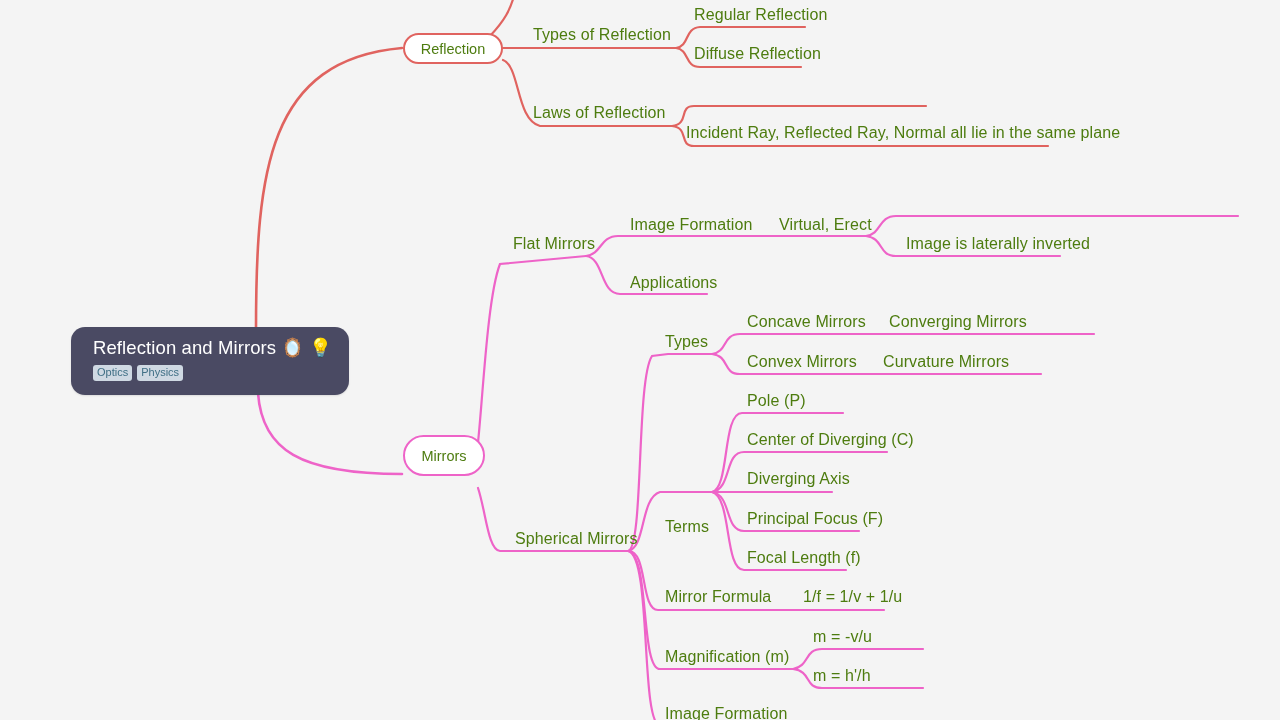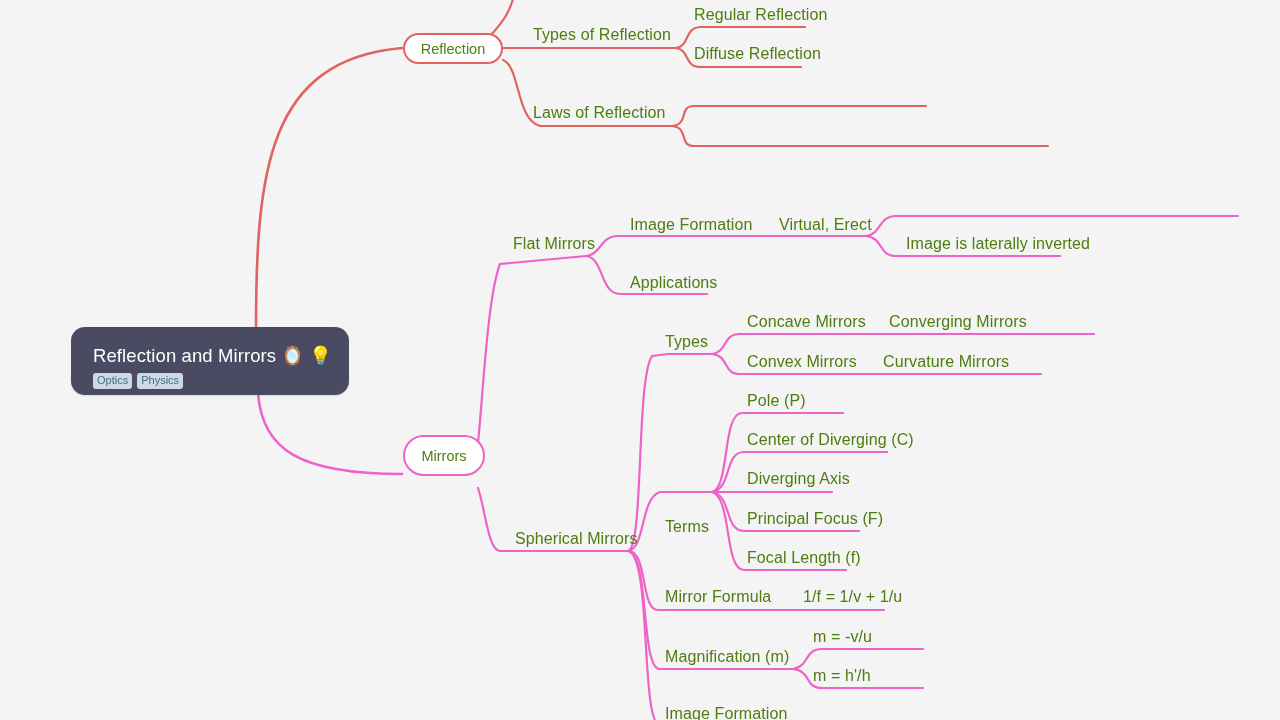--- a/index.html
+++ b/index.html
@@ -49,21 +49,21 @@
 
   #root-node {
     position: absolute;
     left: 71px;
     top: 327px;
     width: 278px;
     height: 68px;
     background: #4a4a63;
     border-radius: 14px;
     box-sizing: border-box;
-    padding: 18px 22px 0 22px;
+    padding: 10px 22px 0 22px;
     box-shadow: 0 1px 2px rgba(0,0,0,0.10);
   }
   #root-title {
     color: #ffffff;
     font-size: 18.5px;
     line-height: 1.15;
     white-space: nowrap;
     letter-spacing: 0.1px;
   }
   #root-tags {
@@ -148,20 +148,21 @@
 
   <div class="pill reflection" style="left:403px; top:33px; width:100px; height:31px;">Reflection</div>
 
   <div class="pill mirrors" style="left:403px; top:435px; width:82px; height:41px;">Mirrors</div>
 
   <div class="node-label" style="left:533px; top:26px;">Types of Reflection</div>
   <div class="node-label" style="left:694px; top:6px;">Regular Reflection</div>
   <div class="node-label" style="left:694px; top:45px;">Diffuse Reflection</div>
 
   <div class="node-label" style="left:533px; top:104px;">Laws of Reflection</div>
+  <div class="node-label" style="left:686px; top:124px;">Incident Ray, Reflected Ray, Normal all lie in the same plane</div>
 
   <div class="node-label" style="left:513px; top:235px;">Flat Mirrors</div>
   <div class="node-label" style="left:630px; top:216px;">Image Formation</div>
   <div class="node-label" style="left:779px; top:216px;">Virtual, Erect</div>
   <div class="node-label" style="left:906px; top:235px;">Image is laterally inverted</div>
   <div class="node-label" style="left:630px; top:274px;">Applications</div>
 
   <div class="node-label" style="left:515px; top:530px;">Spherical Mirrors</div>
 
   <div class="node-label" style="left:665px; top:333px;">Types</div>

